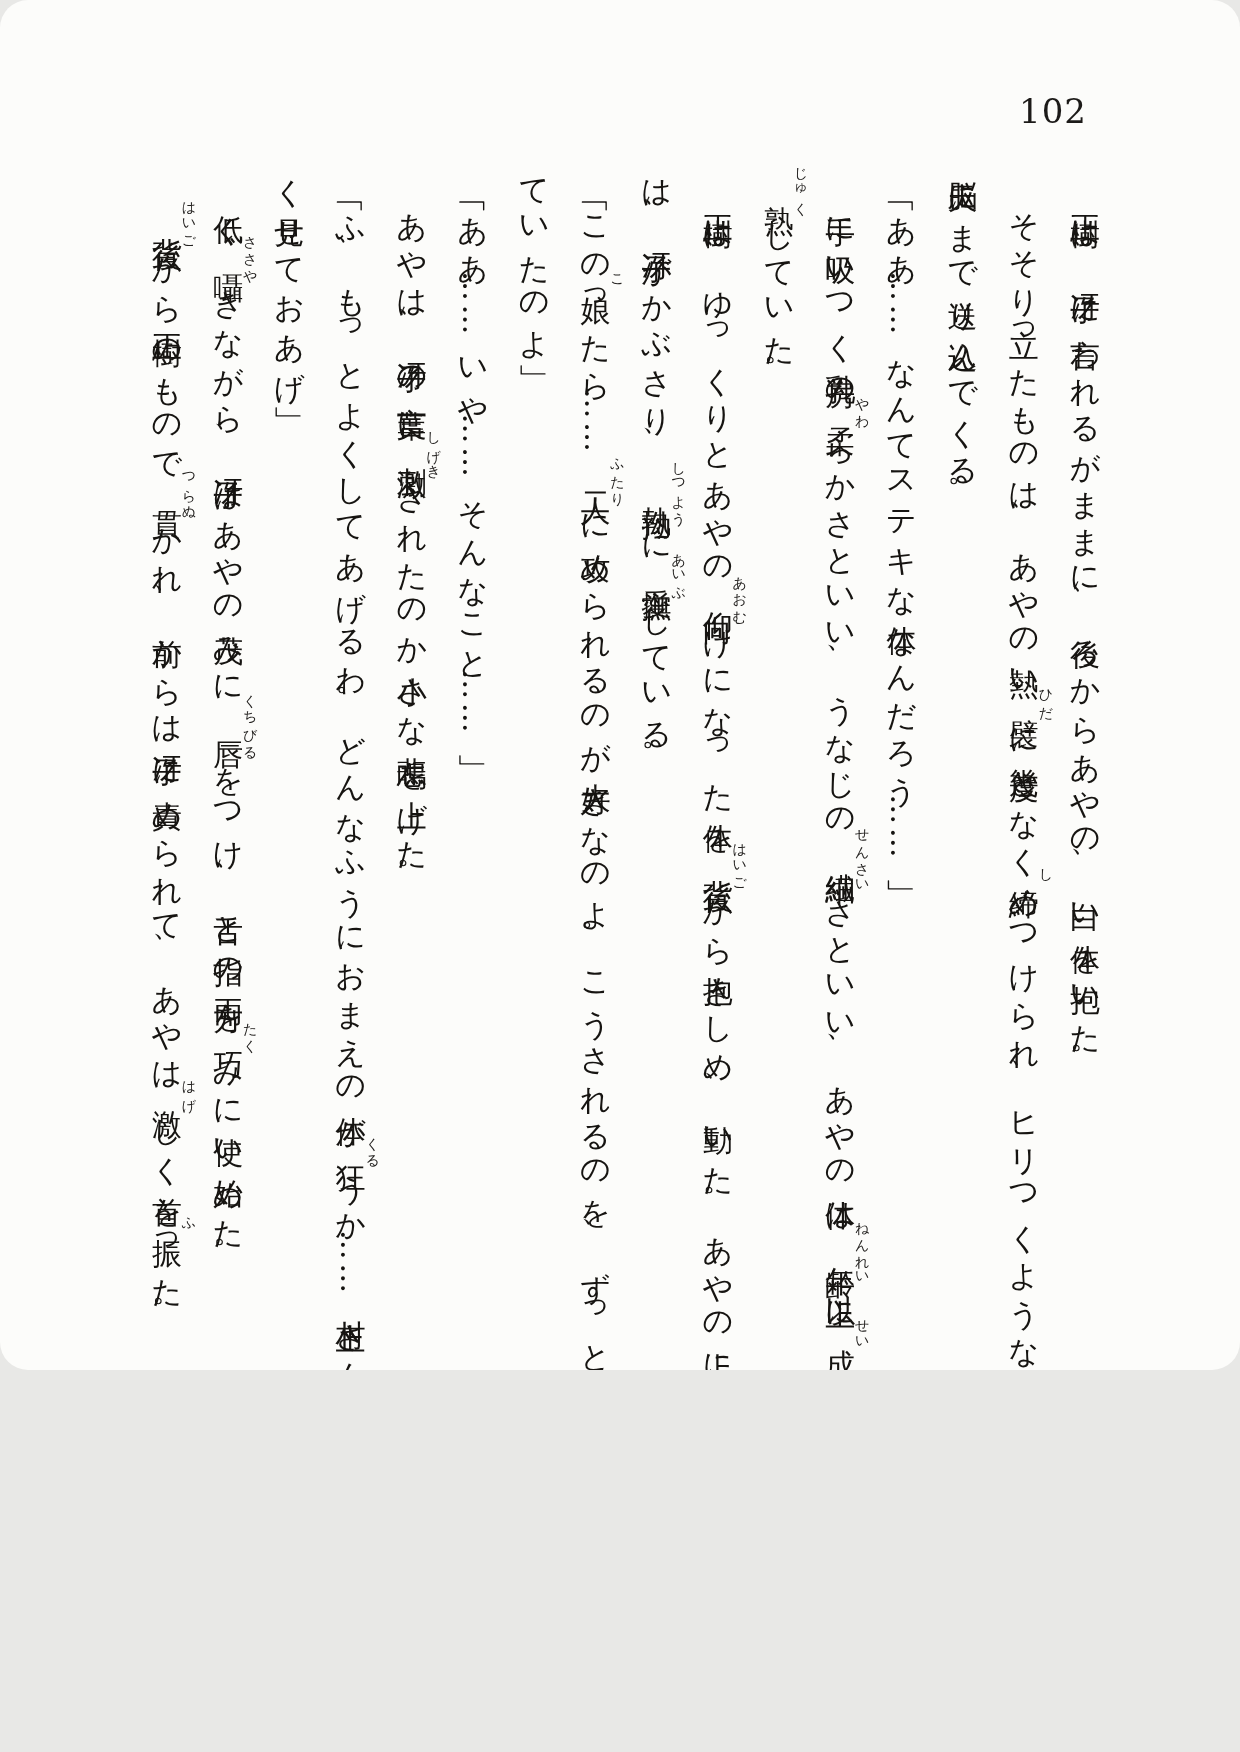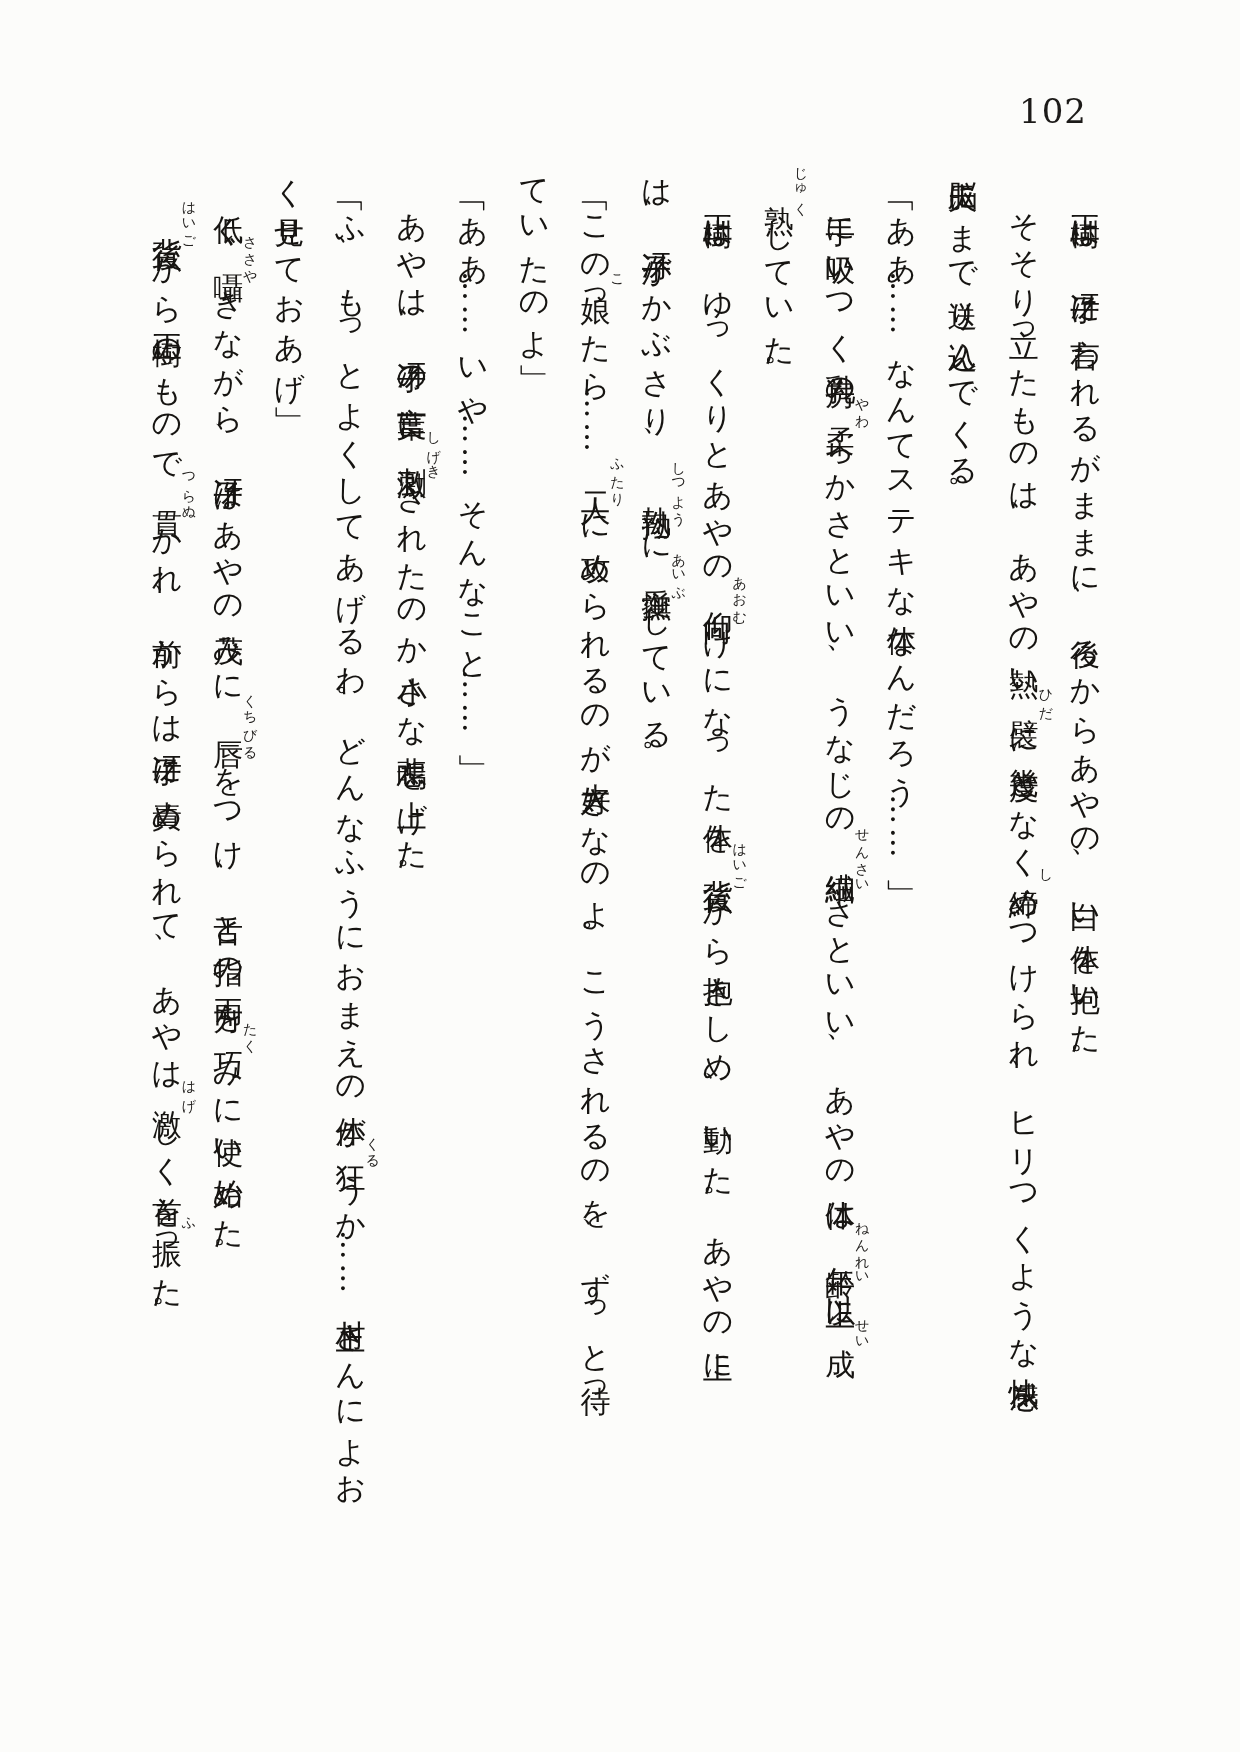--- a/index.html
+++ b/index.html
@@ -3,26 +3,27 @@
 <meta charset="utf-8">
 <style>
   html, body {
     margin: 0;
     padding: 0;
     background: #e8e8e6;
   }
   .page {
     position: relative;
     width: 1240px;
-    height: 1752px;
+    height: 1370px;
     margin: 0 auto;
     background: #fcfcfa;
     overflow: hidden;
     font-family: "DejaVu Serif", "Liberation Serif", serif;
     color: #161411;
+    border-radius: 28px;
   }
   .page-number {
     position: absolute;
     top: 94px;
     left: 1019px;
     font-size: 34px;
     line-height: 34px;
     letter-spacing: 1px;
     color: #1c1a18;
   }

